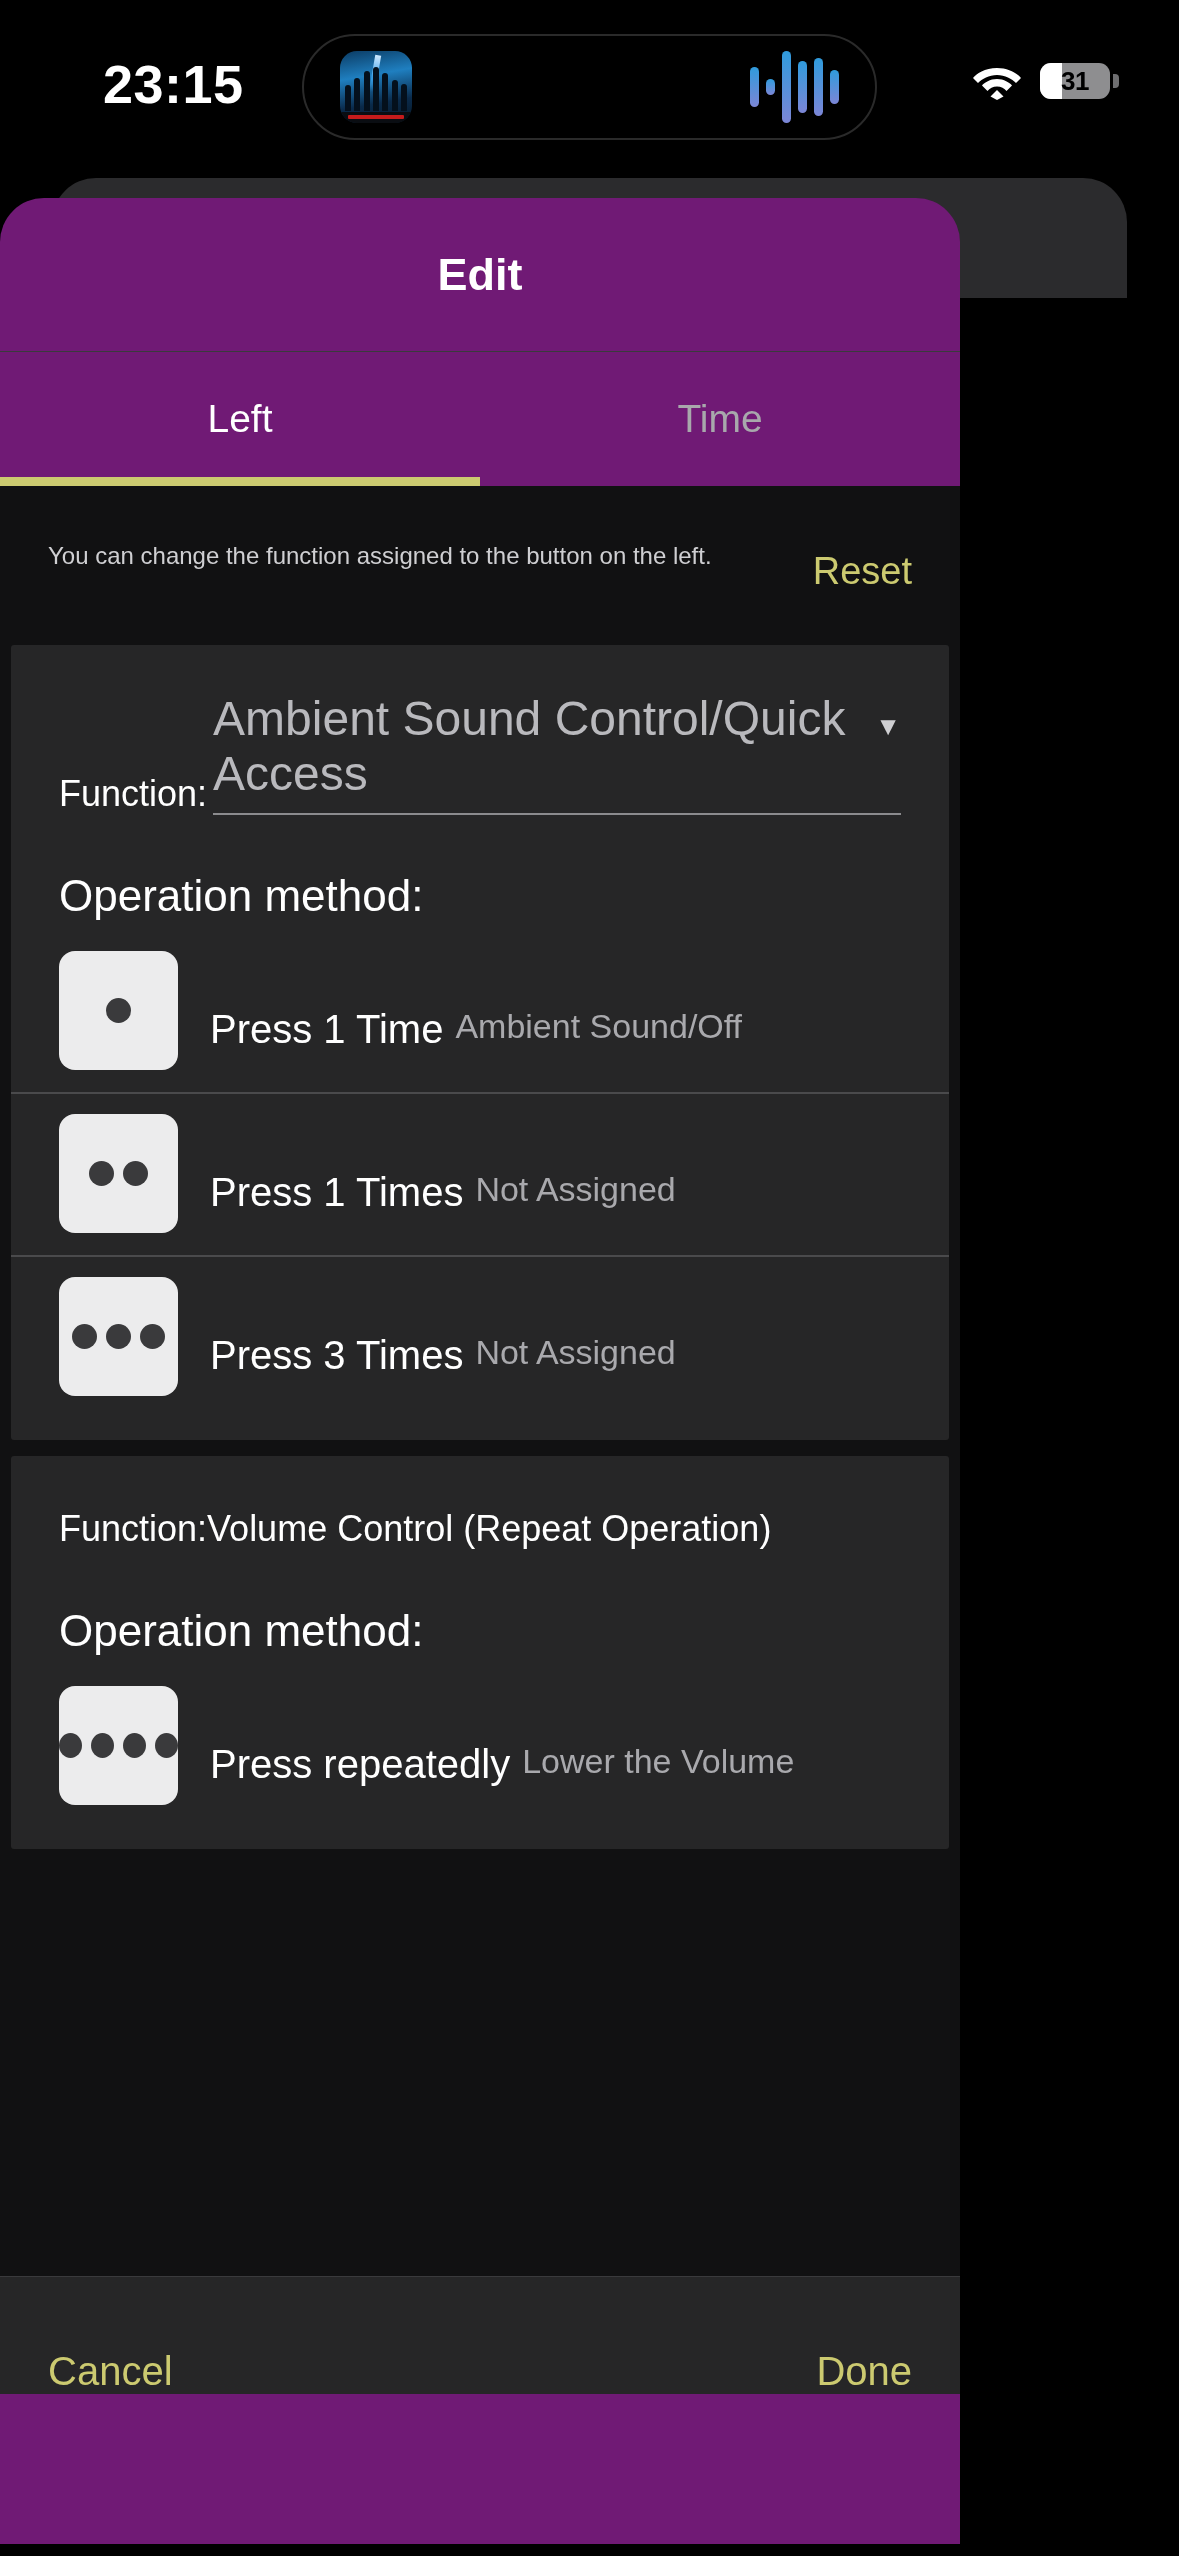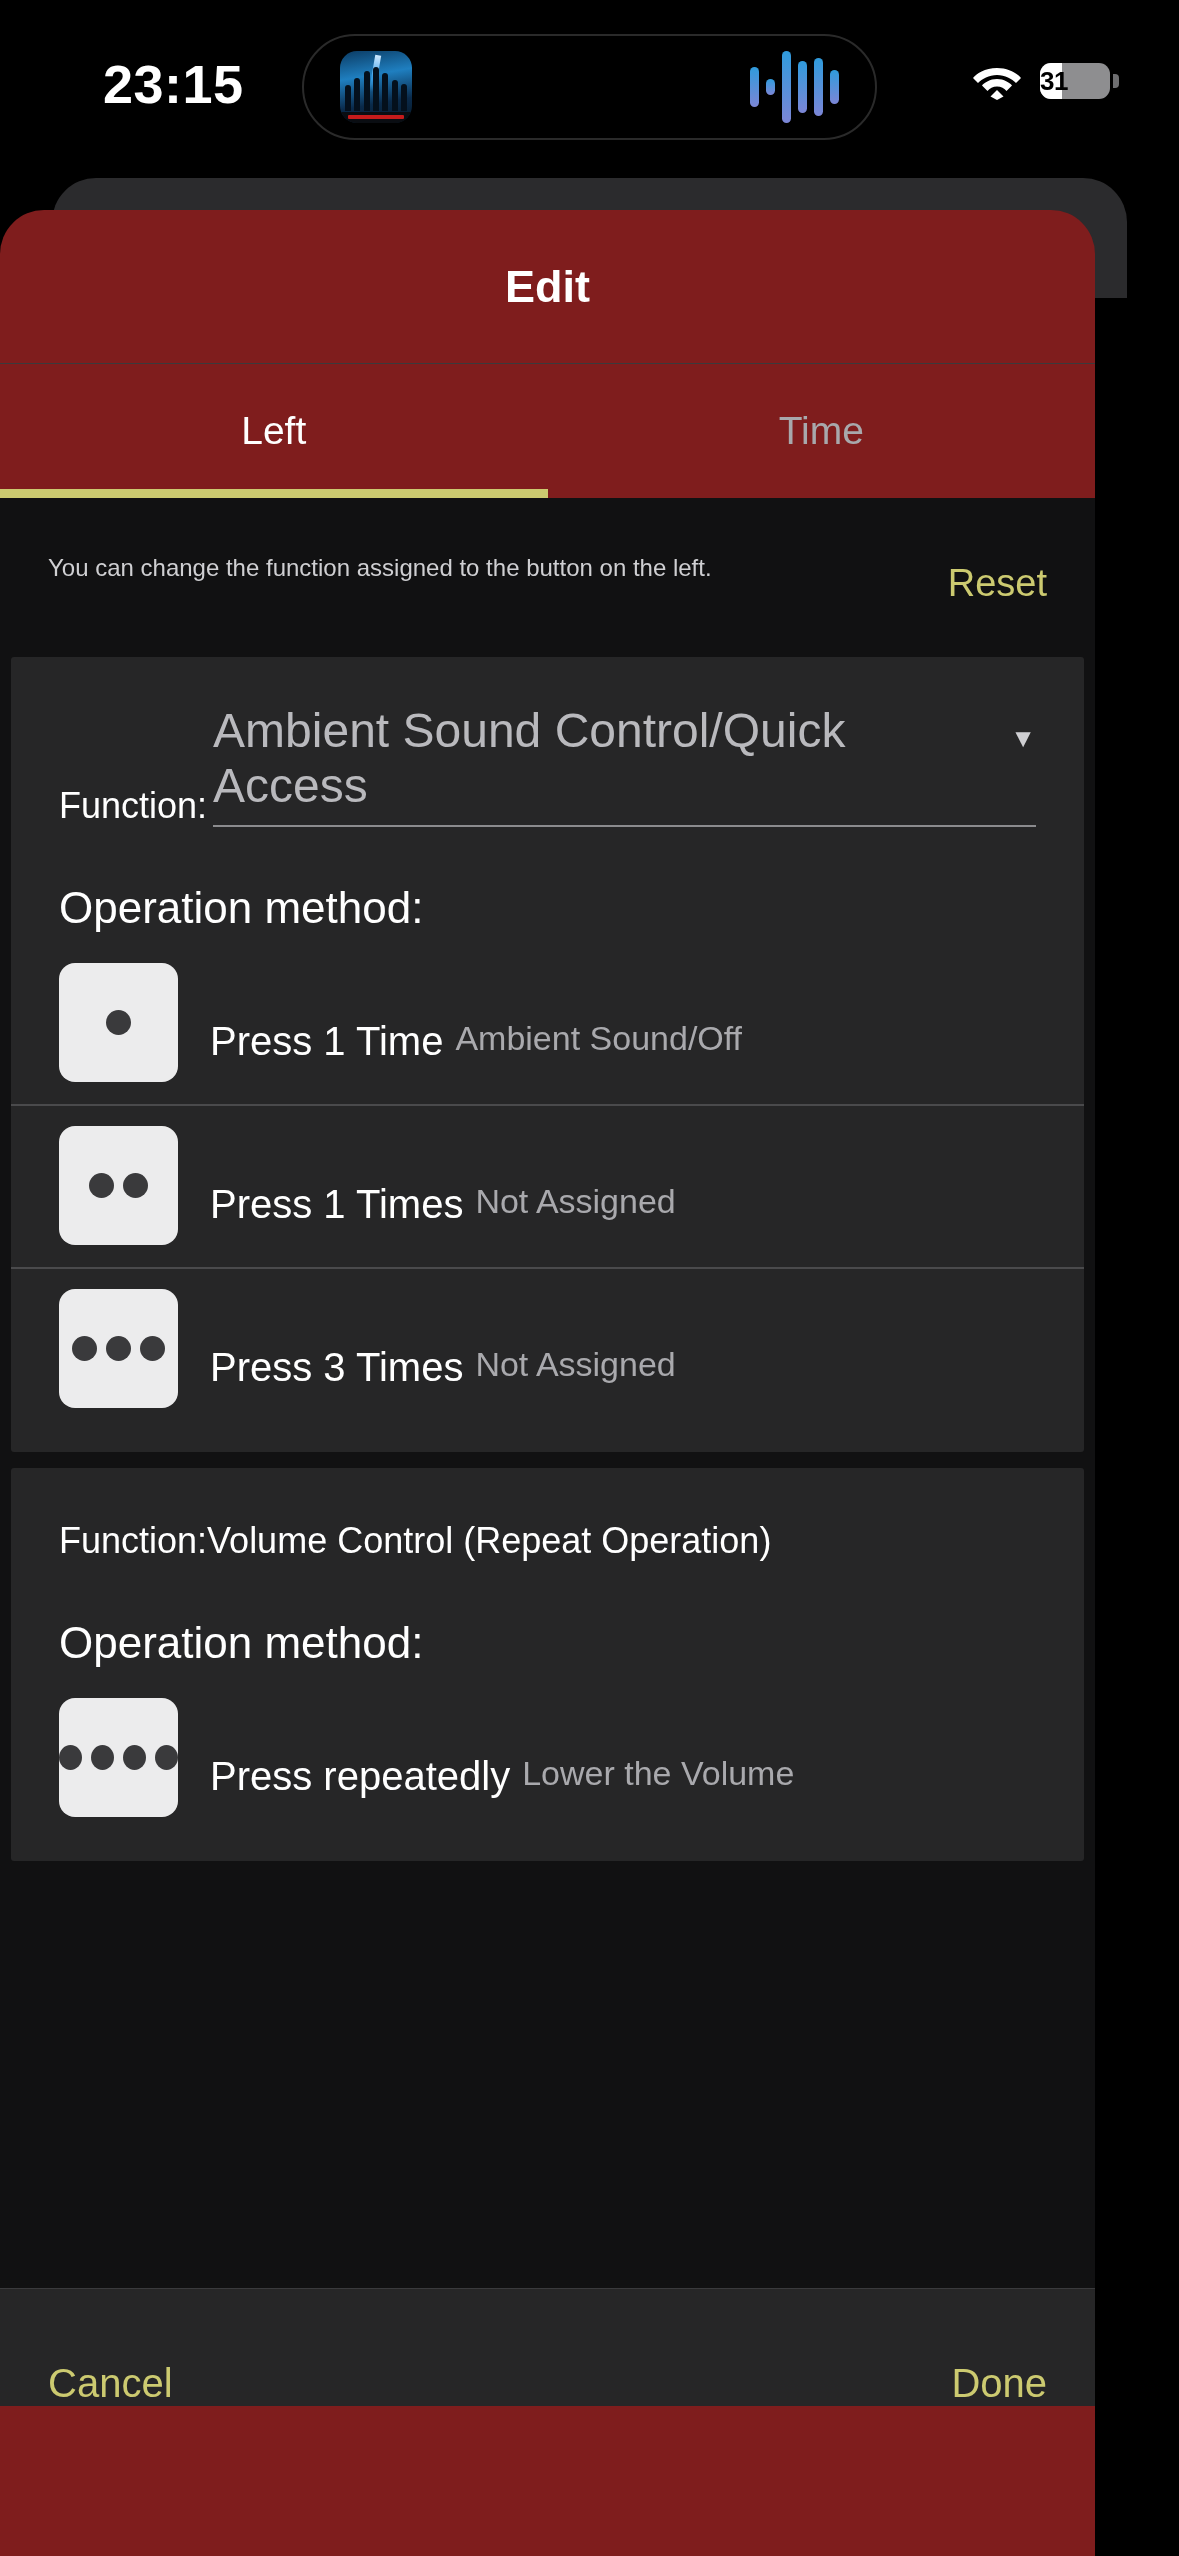--- a/index.html
+++ b/index.html
@@ -21,21 +21,21 @@
     font-size:54px; font-weight:bold; color:#fff; letter-spacing:0.5px;
   }
   .sb-right {
     position:absolute; right:60px; top:62px;
     display:flex; align-items:center; gap:18px;
   }
   .wifi-icon { width:50px; height:38px; display:block; }
   .battery {
     position:relative; width:70px; height:36px;
     border-radius:11px; background:#8e8e90; overflow:hidden;
-    display:flex; align-items:center; 
+    display:flex; align-items:center; justify-content:center;
   }
   .battery .fill {
     position:absolute; left:0; top:0; bottom:0; width:31%;
     background:#fff;
   }
   .battery .pct {
     position:relative; z-index:2;
     font-size:26px; font-weight:bold; color:#000;
     letter-spacing:-0.5px;
   }
@@ -84,22 +84,22 @@
     display:block; width:9px; border-radius:5px;
     background:linear-gradient(180deg,#2f9bdc,#7c86d6);
   }
 
   
   .sheet-back {
     position:absolute; left:52px; top:178px; width:1075px; height:120px;
     background:#2b2b2d; border-radius:44px 44px 0 0; z-index:5;
   }
   .sheet {
-    position:absolute; left:0; top:210px; width:1095px; height:2346px;
-    background:#7f1d1d; border-radius:44px 44px 0 0; z-index:10;
+    position:absolute; left:0; top:198px; width:960px; height:2346px;
+    background:#701a75; border-radius:44px 44px 0 0; z-index:10;
     overflow:hidden;
   }
 
   
   .modal-header {
     position:relative; height:154px;
     display:flex; align-items:center; justify-content:center;
     border-bottom:1px solid #3a3a3c;
   }
   .modal-title { font-size:45px; font-weight:bold; color:#fff; }

